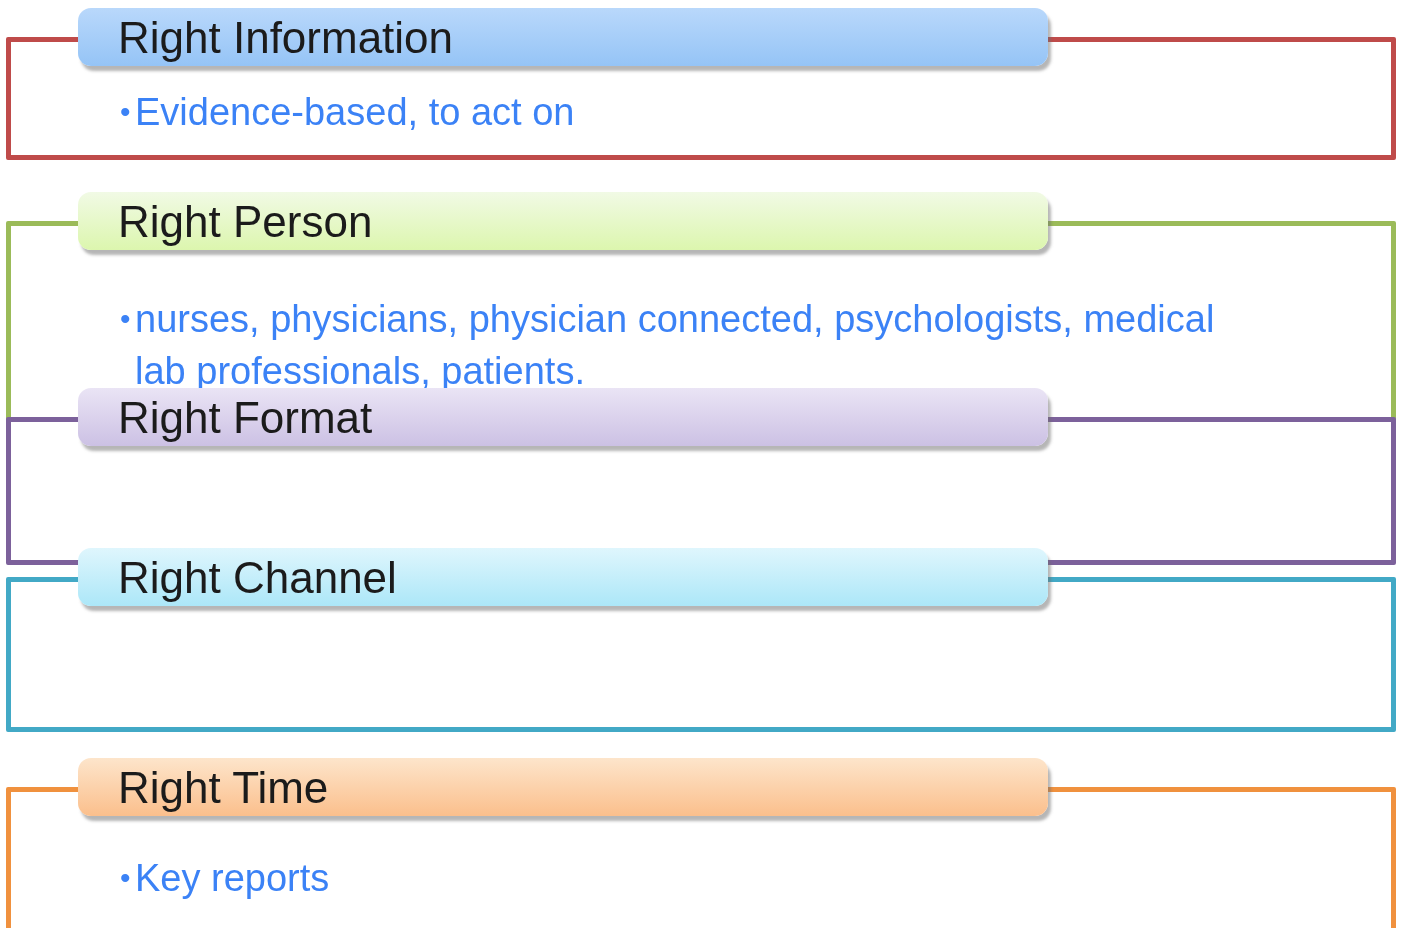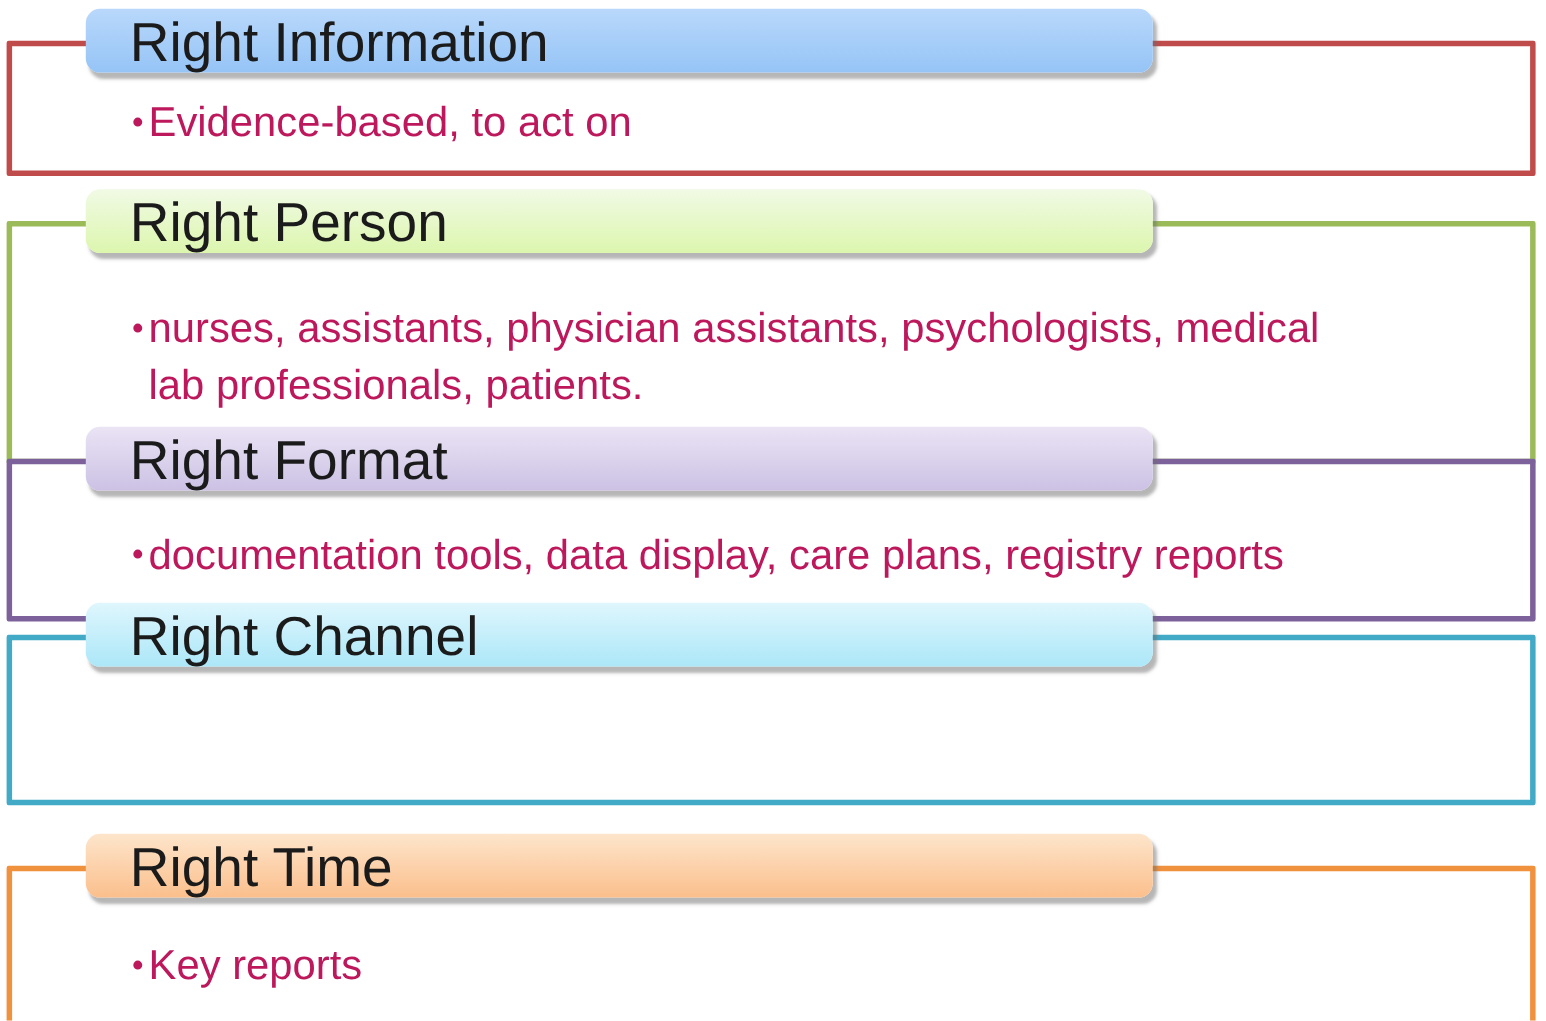--- a/index.html
+++ b/index.html
@@ -9,21 +9,21 @@
   .canvas {
     position:relative;
     width:1405px;
     height:928px;
     background:#ffffff;
     overflow:hidden;
   }
 
   .item { position:absolute; left:0; width:1405px; }
   .i1 { top:8px;   height:152px; }
-  .i2 { top:172px; height:250px; }
+  .i2 { top:192px; height:250px; }
   .i3 { top:388px; height:177px; }
   .i4 { top:548px; height:184px; }
   .i5 { top:758px; height:183px; }
 
   
   .body {
     position:absolute;
     left:6px; right:9px;
     top:29px; bottom:0;
     border:5px solid var(--brd);
@@ -38,21 +38,21 @@
     width:970px; height:58px;
     border-radius:13px;
     background:linear-gradient(180deg, var(--hdr-top) 0%, var(--hdr-bot) 100%);
     box-shadow:3px 5px 3px rgba(110,110,110,0.50);
     display:flex;
     align-items:center;
     padding-left:40px;
   }
 
   .title {
-    font-size:50px;
+    font-size:44px;
     line-height:1;
     color:#1b1b1b;
     letter-spacing:0;
     white-space:nowrap;
     padding-top:2px;
   }
 
   .content {
     position:absolute;
     left:120px;
@@ -61,21 +61,21 @@
     display:flex;
     flex-direction:column;
     justify-content:center;
   }
 
   .bullet {
     display:flex;
     align-items:flex-start;
     font-size:38px;
     line-height:52px;
-    color:#be185d;
+    color:#3b82f6;
     width:1100px;
   }
   .bullet::before {
     content:attr(data-glyph);
     flex:0 0 15px;
     width:15px;
     font-size:30px;
     line-height:52px;
   }
 </style>
@@ -93,31 +93,28 @@
       <div class="bullet" data-glyph="•">Evidence-based, to act on</div>
     </div>
   </section>
 
   <section class="item i2" style="--hdr-top: #F1FAE5; --hdr-bot: #DCF6AE; --brd: #9BBB59;">
     <div class="body"></div>
     <div class="bar">
       <span class="title">Right Person</span>
     </div>
     <div class="content">
-      <div class="bullet" data-glyph="•">nurses, assistants, physician assistants, psychologists, medical lab professionals, patients.</div>
+      <div class="bullet" data-glyph="•">nurses, physicians, physician connected, psychologists, medical lab professionals, patients.</div>
     </div>
   </section>
 
   <section class="item i3" style="--hdr-top: #EAE4F5; --hdr-bot: #CCC1E4; --brd: #7C619B;">
     <div class="body"></div>
     <div class="bar">
       <span class="title">Right Format</span>
-    </div>
-    <div class="content">
-      <div class="bullet" data-glyph="•">documentation tools, data display, care plans, registry reports</div>
     </div>
   </section>
 
   <section class="item i4" style="--hdr-top: #DFF6FD; --hdr-bot: #ACE7F8; --brd: #42A9C6;">
     <div class="body"></div>
     <div class="bar">
       <span class="title">Right Channel</span>
     </div>
   </section>
 

